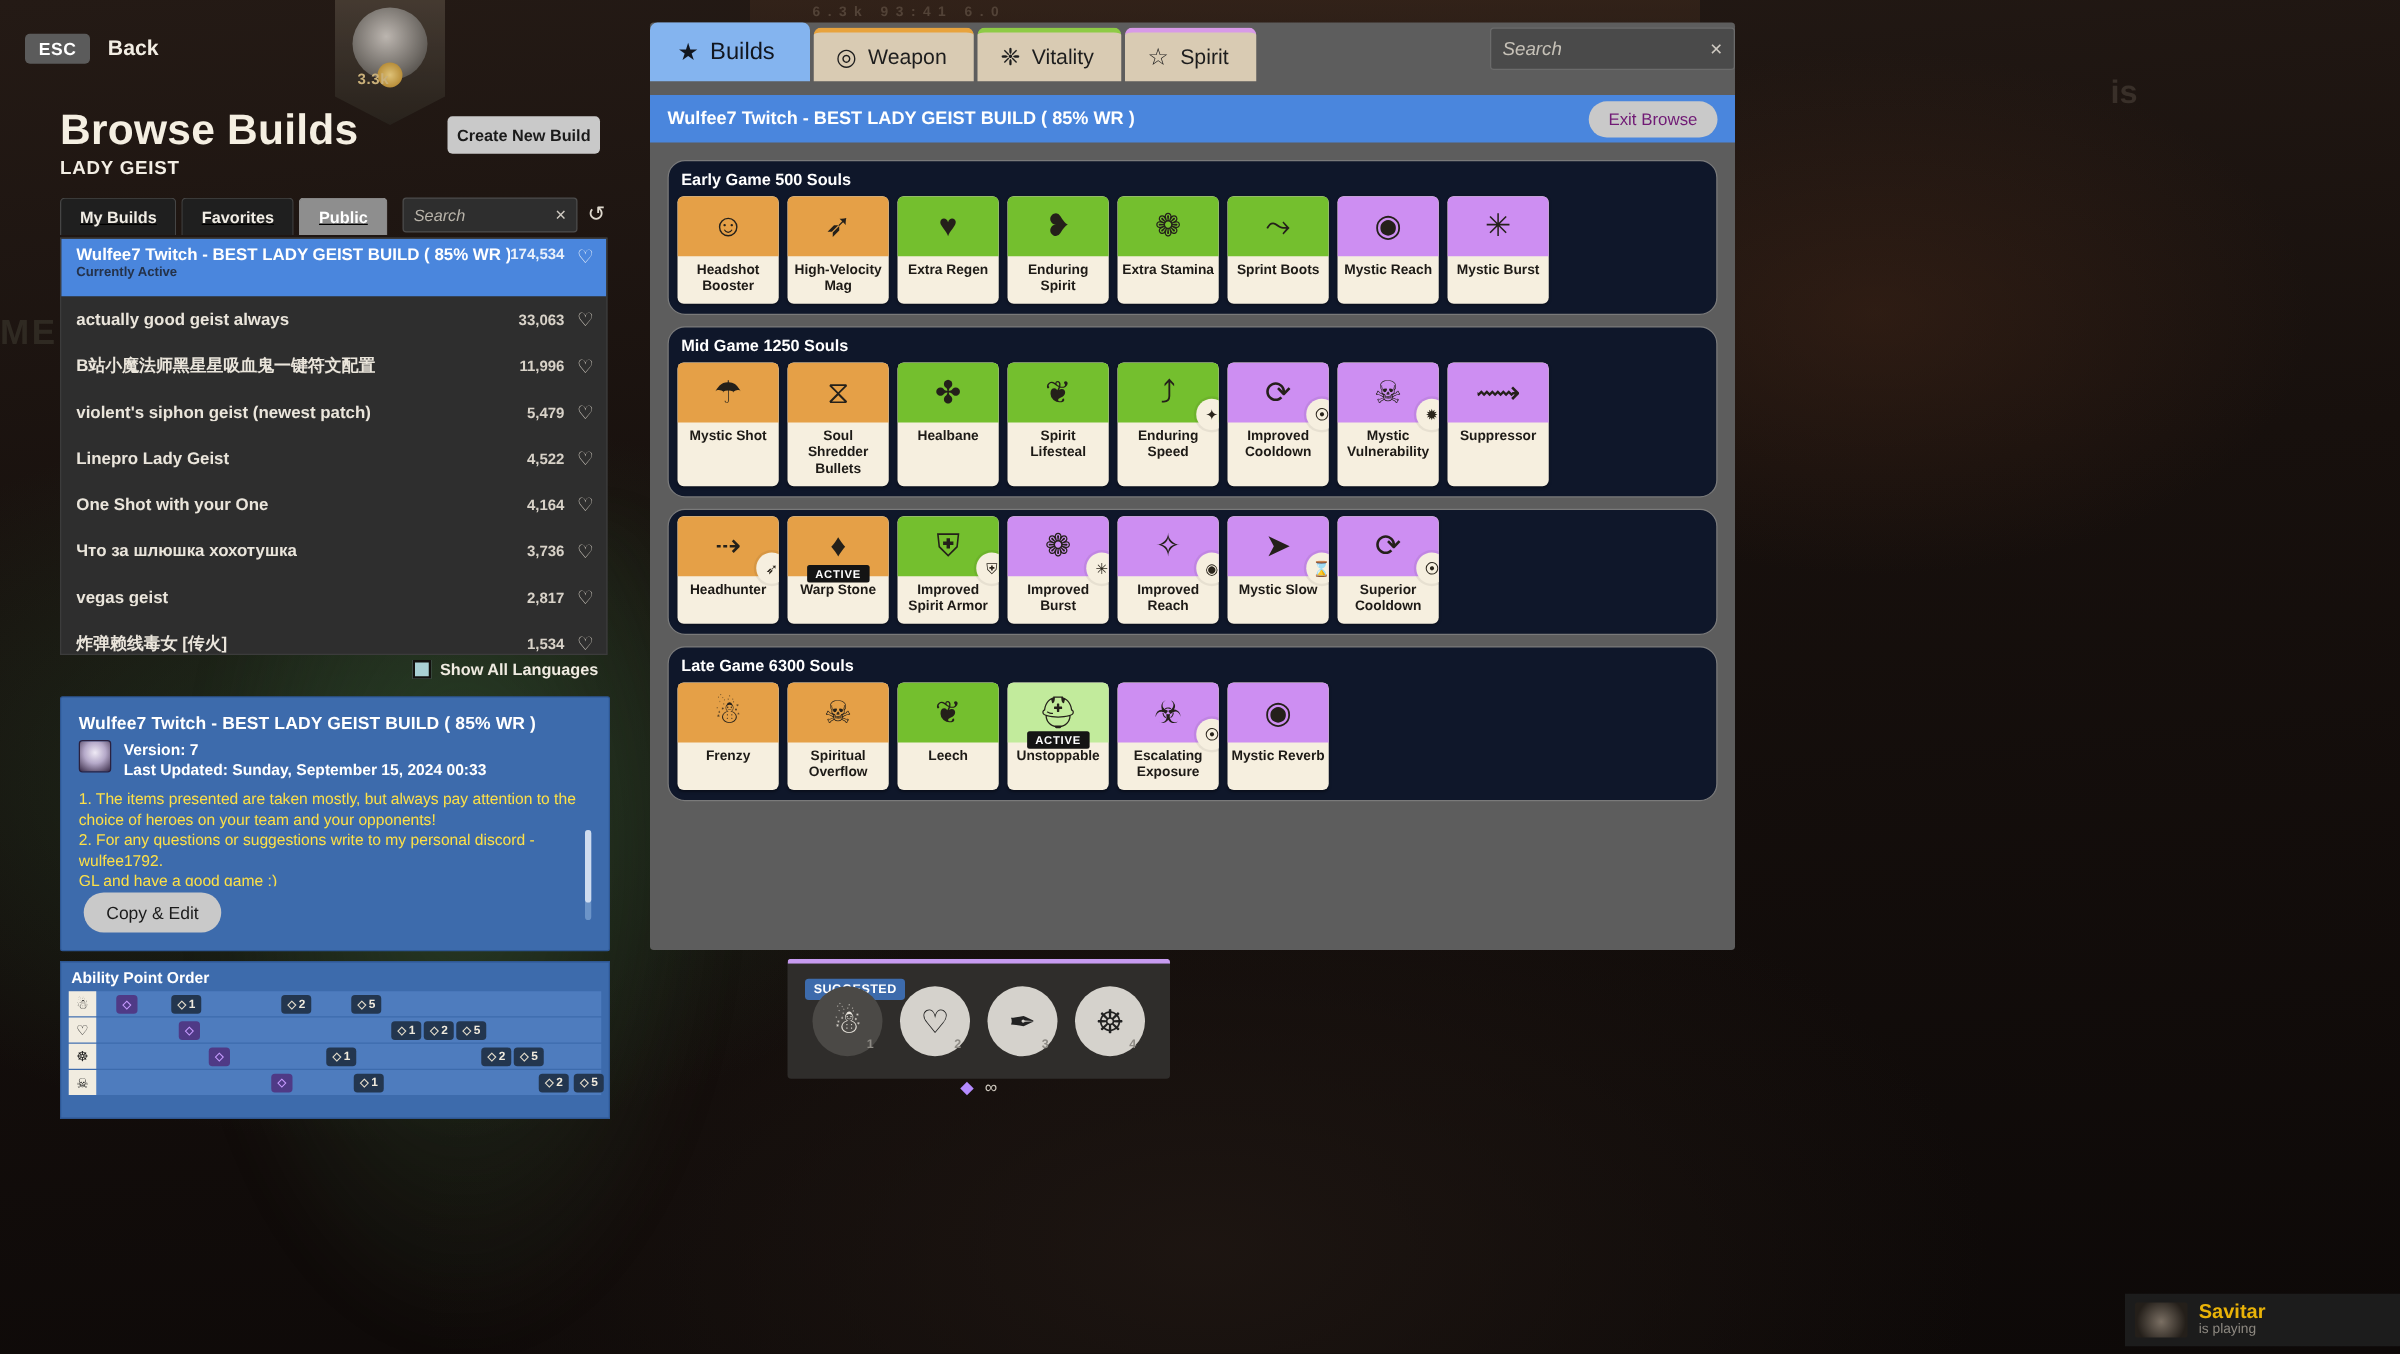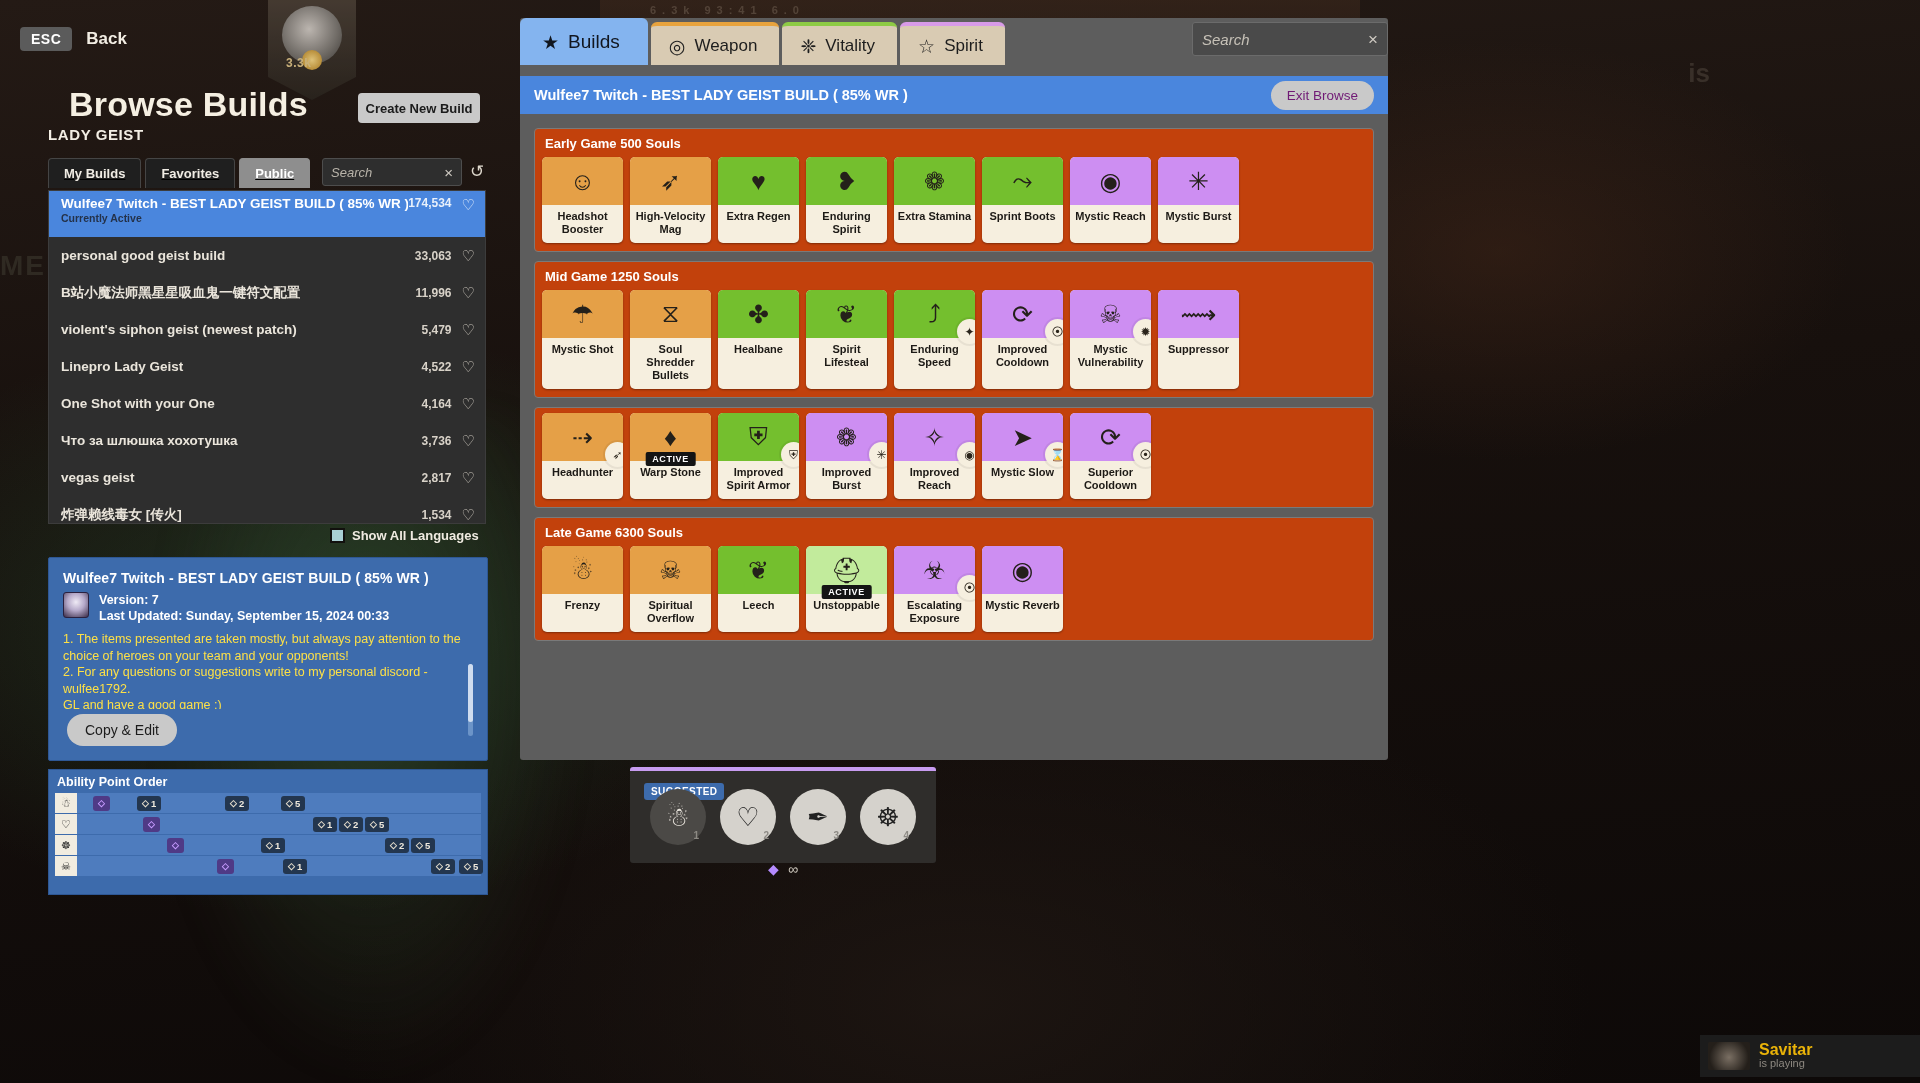--- a/index.html
+++ b/index.html
@@ -53,21 +53,21 @@
   .esc-key{
     background:#5b5b5b; color:#fff; font-size:14px; font-weight:bold;
     border-radius:4px; padding:4px 11px; letter-spacing:.5px;
   }
   .back-label{ color:#f2ede3; font-size:17px; font-weight:bold; }
 
   
   .left-col{ position:absolute; left:0; top:0; width:500px; height:1083px; }
   .page-title{
     position:absolute; left:48px; top:85px; color:#f5efe2;
-    font-size:34px; font-weight:bold; letter-spacing:.2px;margin-left:21px;
+    font-size:34px; font-weight:bold; letter-spacing:.2px;
   }
   .hero-name{
     position:absolute; left:48px; top:126px; color:#f3eee4;
     font-size:15px; font-weight:bold; letter-spacing:.6px;
   }
   .create-btn{
     position:absolute; left:358px; top:93px; width:122px; height:30px;
     background:#c9c9c9; color:#1b1b1b; border:none; border-radius:4px;
     font-size:13px; font-weight:bold; font-family:inherit; cursor:pointer;
   }
@@ -210,21 +210,21 @@
   }
   .browse-search input{
     background:transparent;border:none;outline:none;color:#e6e1d7;
     font-family:inherit;font-size:15px;font-style:italic;width:100%;
   }
   .browse-search input::placeholder{ color:#c6c1b7; font-style:italic;}
   .browse-search .clear-x{ font-size:17px; }
 
   .sections{ position:absolute; left:0; top:110px; width:868px; padding:0 14px; }
   .section{
-    background:#c2410c; border:1px solid #7a7a7a; border-radius:4px;
+    background:#0f172a; border:1px solid #7a7a7a; border-radius:14px;
     margin-bottom:9px; padding:5px 7px 8px 7px;
   }
   .sec-title{ color:#fff; font-size:13px; font-weight:bold; padding:2px 0 6px 3px; }
   .items{ display:flex; gap:7px; }
   .item{
     width:81px; background:#f6efdf; border-radius:5px; overflow:hidden;
     box-shadow:0 1px 2px rgba(0,0,0,.35); cursor:pointer; position:relative;
   }
   .item .art{
     height:48px; display:flex; align-items:center; justify-content:center;
@@ -322,21 +322,21 @@
   <div class="refresh-icon">↺</div>
 
   <div class="build-list" id="buildList">
       <div class="build-row sel tall">
         <span class="b-name">Wulfee7 Twitch - BEST LADY GEIST BUILD ( 85% WR )</span>
         <span class="b-sub">Currently Active</span>
         <span class="b-count">174,534</span>
         <span class="heart">♡</span>
       </div>
       <div class="build-row">
-        <span class="b-name">personal good geist build</span>
+        <span class="b-name">actually good geist always</span>
         <span class="b-count">33,063</span>
         <span class="heart">♡</span>
       </div>
       <div class="build-row">
         <span class="b-name">B站小魔法师黑星星吸血鬼一键符文配置</span>
         <span class="b-count">11,996</span>
         <span class="heart">♡</span>
       </div>
       <div class="build-row">
         <span class="b-name">violent's siphon geist (newest patch)</span>

